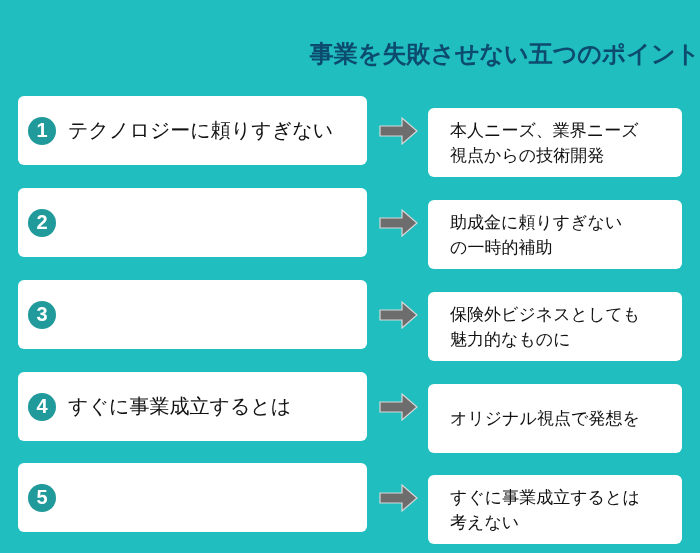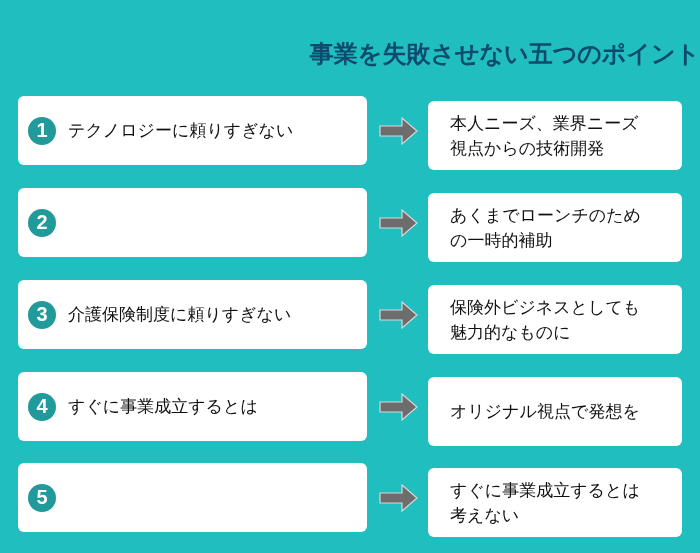--- a/index.html
+++ b/index.html
@@ -36,31 +36,31 @@
       background: #209A9A;
       color: #ffffff;
       font-weight: bold;
       font-size: 20px;
       display: flex; align-items: center; justify-content: center;
       flex-shrink: 0;
       font-family: "Liberation Sans", sans-serif;
     }
     .left-text {
       margin-left: 12px;
-      font-size: 17px;
+      font-size: 20px;
       color: #111111;
       white-space: nowrap;
     }
     .arrow {
       position: absolute;
       left: 379px; top: 21px; width: 40px; height: 28px;
     }
     .right-box {
       position: absolute;
-      left: 428px; top: 5px; width: 254px; height: 69px;
+      left: 428px; top: 12px; width: 254px; height: 69px;
       background: #ffffff;
       border-radius: 6px;
       display: flex; align-items: center;
       padding-left: 22px;
       padding-right: 10px;
     }
     .right-text {
       font-size: 17px;
       color: #111111;
       line-height: 25px;
@@ -87,29 +87,28 @@
 </div>
 
 <div class="row" style="top:188px;">
   <div class="left-box">
     <div class="num">2</div>
   </div>
   <svg class="arrow" viewBox="0 0 40 28">
     <polygon points="1,9 23,9 23,1 38,14 23,27 23,19 1,19" fill="#6D6D6D" stroke="#d8d8d8" stroke-width="1.2"></polygon>
   </svg>
   <div class="right-box">
-    <div class="right-text">あくまでローンチのため
+    <div class="right-text">助成金に頼りすぎない
 の一時的補助</div>
   </div>
 </div>
 
 <div class="row" style="top:280px;">
   <div class="left-box">
     <div class="num">3</div>
-    <div class="left-text">介護保険制度に頼りすぎない</div>
   </div>
   <svg class="arrow" viewBox="0 0 40 28">
     <polygon points="1,9 23,9 23,1 38,14 23,27 23,19 1,19" fill="#6D6D6D" stroke="#d8d8d8" stroke-width="1.2"></polygon>
   </svg>
   <div class="right-box">
     <div class="right-text">保険外ビジネスとしても
 魅力的なものに</div>
   </div>
 </div>
 

